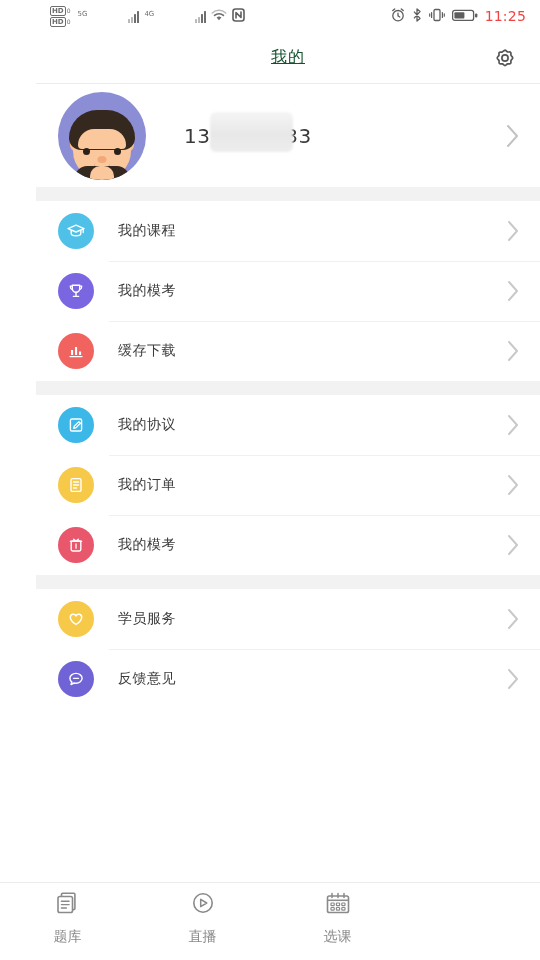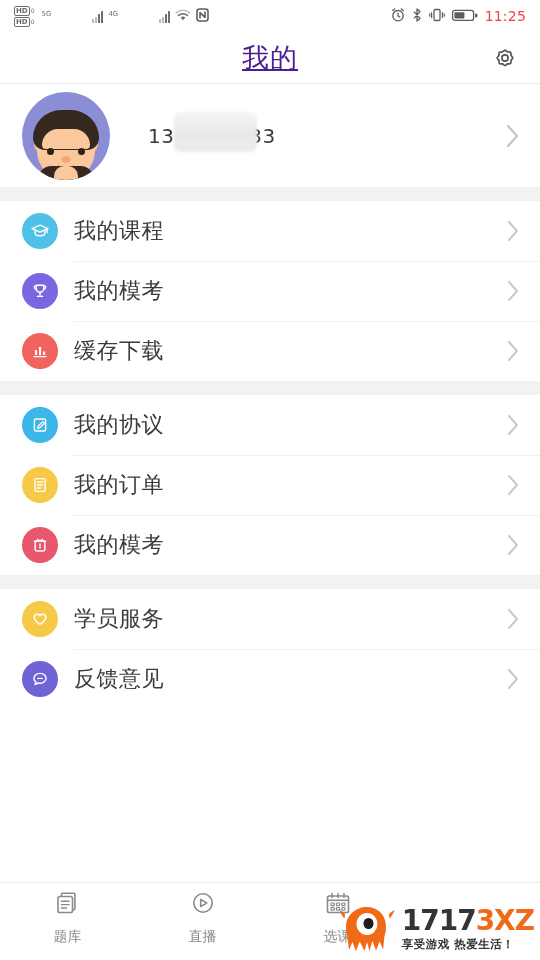--- a/index.html
+++ b/index.html
@@ -2,21 +2,21 @@
 <html><head>
 <meta charset="utf-8">
 <style>
   * { margin:0; padding:0; box-sizing:border-box; }
   html, body {
     width:540px; height:960px;
     background:#f3f3f3;
     font-family:"DejaVu Sans","Liberation Sans",sans-serif;
     overflow:hidden;
   }
-  .phone { position:relative; width:540px; height:960px; background:#ffffff; }
+  .phone { position:relative; width:540px; height:960px; background:#ffffff;padding-left:36px; }
 
   
   .statusbar{
     height:32px; width:100%;
     display:flex; align-items:center;
     padding:0 14px;
     background:#ffffff;
     color:#4d4d4d;
   }
   .sb-left{ display:flex; align-items:center; gap:5px; }
@@ -39,21 +39,21 @@
   .sig-group{ display:flex; align-items:flex-end;gap:40px; }
   .sb-time{ font-size:14px; color:#ef4444; letter-spacing:.2px; }
 
   
   .titlebar{
     height:52px; width:100%;
     display:flex; align-items:center; justify-content:center;
     position:relative; background:#ffffff;
     border-bottom:1px solid #ececec;
   }
-  .titlebar h1{ font-size:27px; font-weight:normal; color:#4c1d95; letter-spacing:1px;text-decoration:underline; }
+  .titlebar h1{ font-size:16px; font-weight:normal; color:#14532d; letter-spacing:1px;text-decoration:underline; }
   .gear{ position:absolute; right:20px; top:50%; transform:translateY(-50%);
          width:30px; height:30px; display:flex; align-items:center; justify-content:center; }
 
   
   .profile{
     height:103px; background:#ffffff;
     display:flex; align-items:center; padding:0 20px 0 22px;
     position:relative;
   }
   .avatar{
@@ -110,21 +110,21 @@
   .row + .row:before{
     content:""; position:absolute; left:73px; right:0; top:0; height:1px; background:#f0f0f0;
   }
   .group:last-of-type .row:last-child:after{
     content:""; position:absolute; left:73px; right:0; bottom:0; height:1px; background:#f0f0f0;
   }
   .ic{
     width:36px; height:36px; border-radius:50%; flex:none;
     display:flex; align-items:center; justify-content:center;
   }
-  .row-label{ margin-left:16px; font-size:22px; color:#3b3b3b; letter-spacing:.5px; }
+  .row-label{ margin-left:24px; font-size:14px; color:#3b3b3b; letter-spacing:.5px; }
   .row .chev{ margin-left:auto; }
   .tabbar{
     position:absolute; left:0; bottom:8px; width:540px; height:70px;
     background:#ffffff; border-top:1px solid #ececec;
     display:flex; align-items:center;
   }
   .tab{
     flex:1; height:100%;
     display:flex; flex-direction:column; align-items:center; justify-content:center; gap:5px;
   }
@@ -432,29 +432,14 @@
       <span style="opacity:0">
         <svg width="30" height="30" viewBox="0 0 30 30">
             <circle cx="15" cy="10" r="4.5" fill="none" stroke="#8a8a8a" stroke-width="1.6"></circle>
             <path d="M6.5 23.5c0-4.2 3.8-7 8.5-7s8.5 2.8 8.5 7" fill="none" stroke="#8a8a8a" stroke-width="1.6" stroke-linecap="round"></path>
           </svg>
       </span>
       <span class="tab-label" style="opacity:0">我的</span>
     </div>
   </div>
 
-  <div class="watermark">
-    <span class="wm-mascot">
-      <svg width="58" height="56" viewBox="0 0 58 56">
-        <path d="M7 14C4 11 1.5 10 1.5 10s1.5 5 5 8.5" fill="#f0650f"></path>
-        <path d="M51 14c3-3 5.5-4 5.5-4s-1.5 5-5 8.5" fill="#f0650f"></path>
-        <path d="M29 7c11 0 19 8.2 19 19.5 0 4-0.6 7-1.6 10l-1.3 13-3.6-8-3.4 9-3.8-9.5L31.5 51 29 42l-2.5 9-4.8-9.5-3.8 9.5-3.4-9-3.6 8-1.3-13C8.6 33.5 8 30.5 8 26.5 8 15.2 18 7 29 7Z" fill="#f0650f"></path>
-        <ellipse cx="29" cy="24" rx="10.5" ry="11" fill="#ffffff"></ellipse>
-        <ellipse cx="30.5" cy="23.5" rx="5" ry="5.6" fill="#141414"></ellipse>
-      </svg>
-    </span>
-    <span class="wm-text">
-      <span class="wm-brand"><span class="dark">1717</span><span>3</span><span>XZ</span></span>
-      <span class="wm-tag">享受游戏 热爱生活！</span>
-    </span>
-  </div>
 
 </div>
 
 </body></html>

